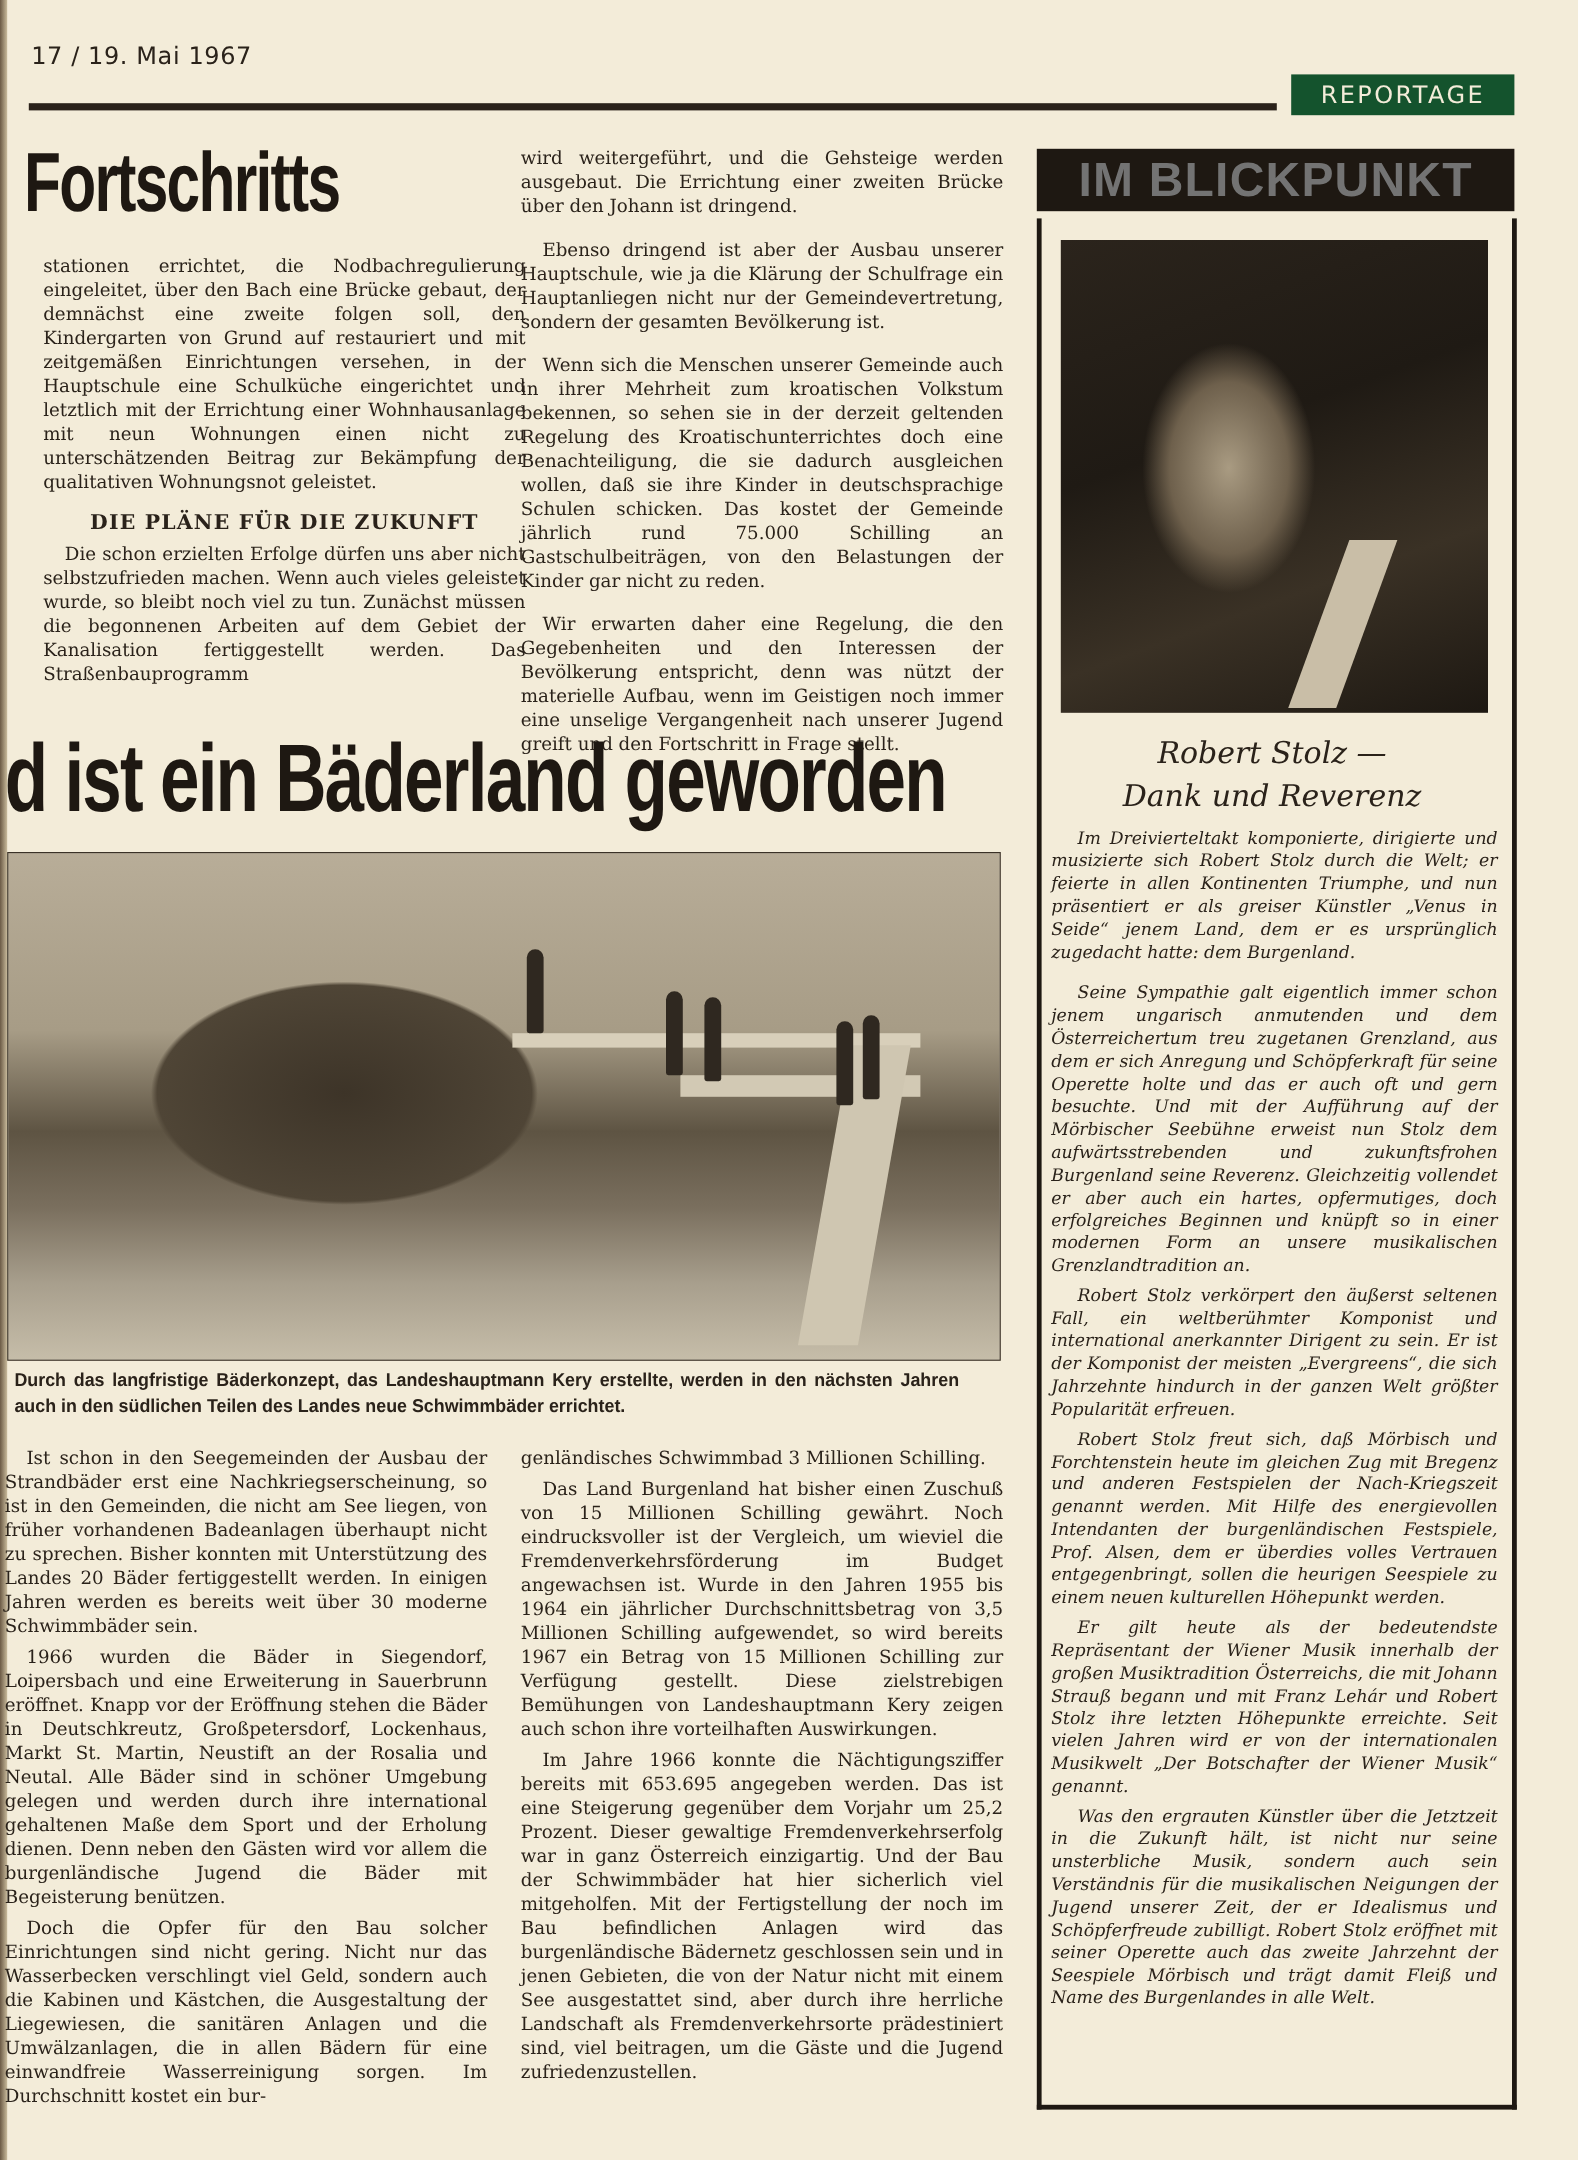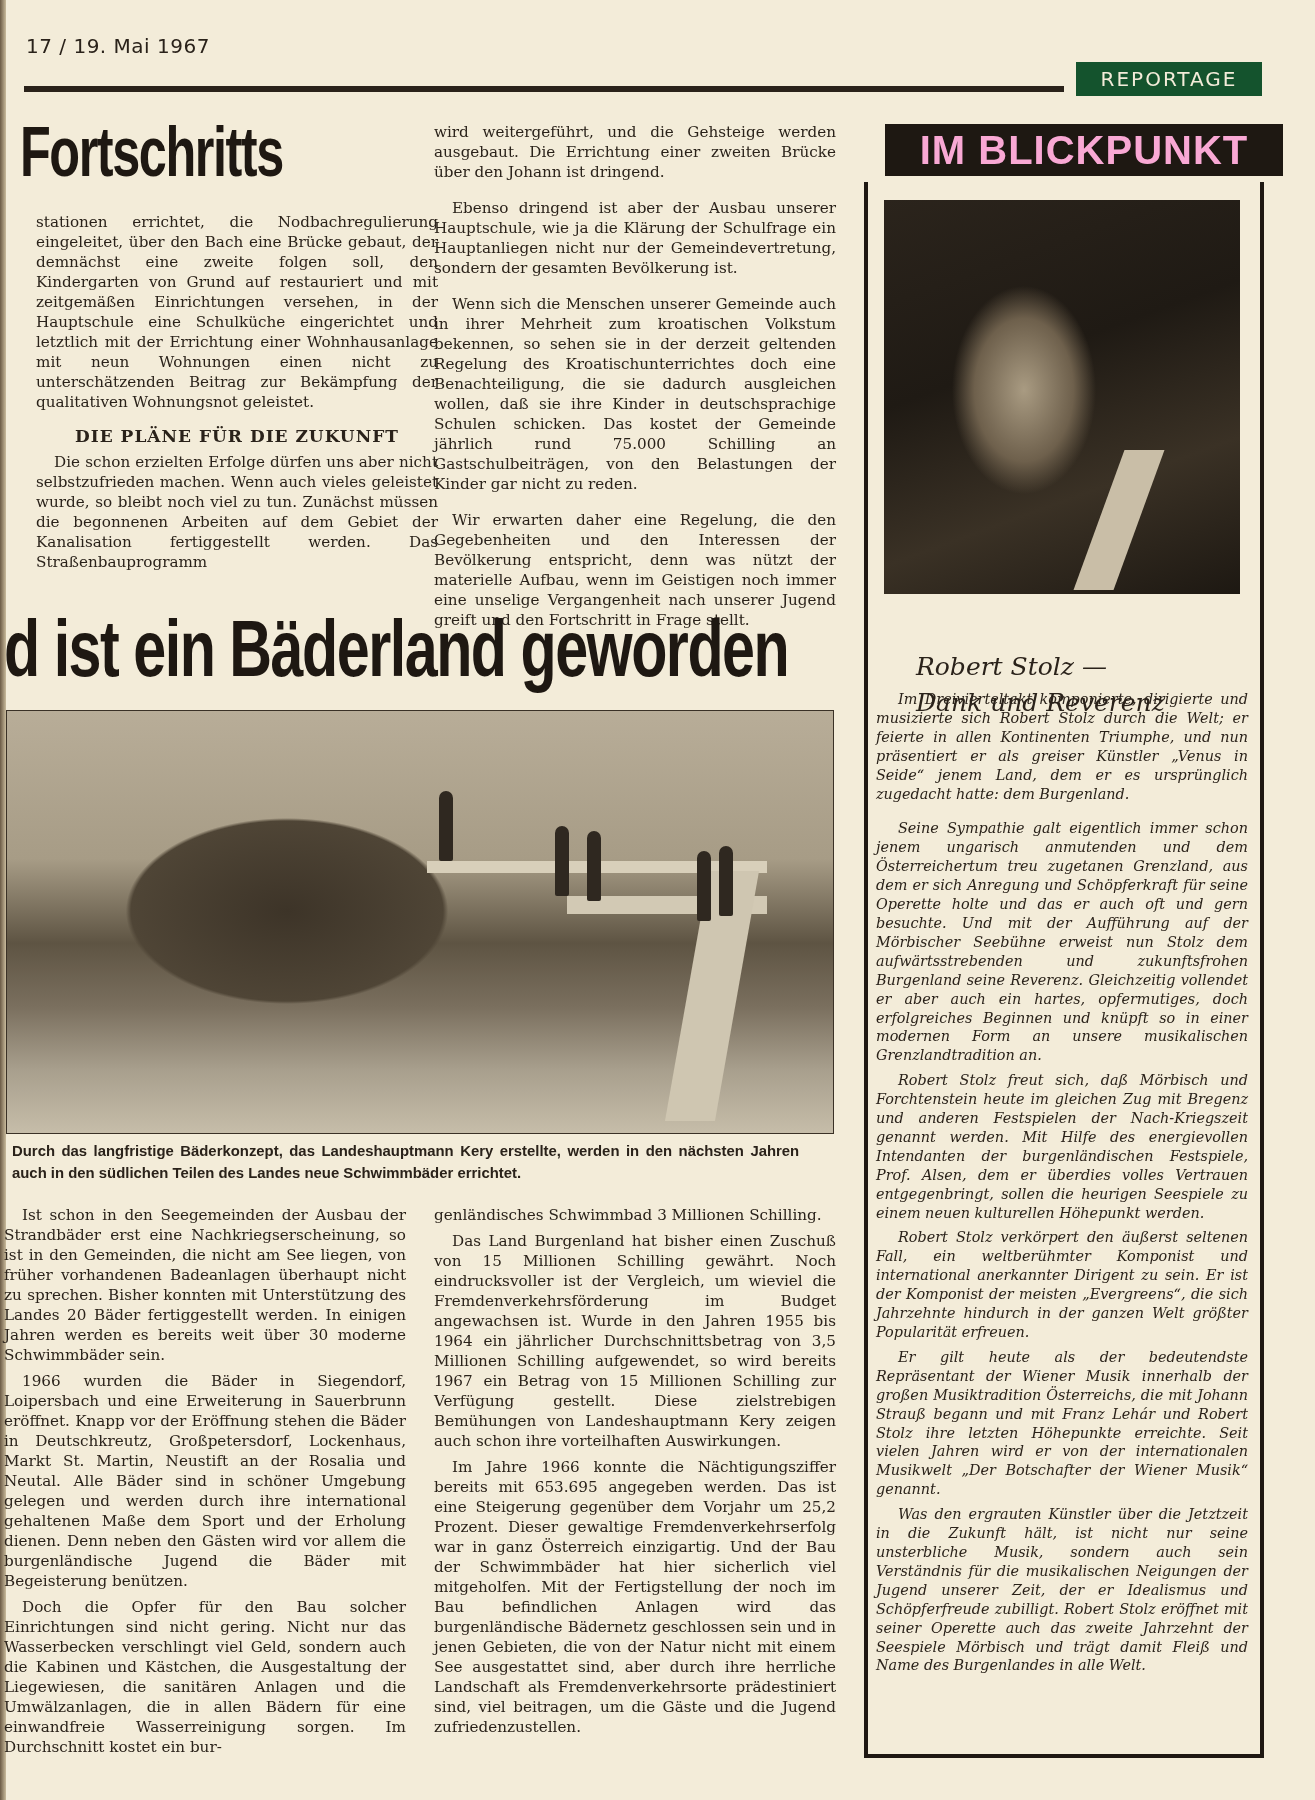--- a/index.html
+++ b/index.html
@@ -70,42 +70,41 @@
   .photo-pool .figure {
     position: absolute; width: 14px; height: 70px; background: #2f2820; border-radius: 7px 7px 2px 2px;
   }
   .caption {
     left: 12px; top: 1140px; width: 820px; font-family: "Liberation Sans", sans-serif;
     font-weight: bold; font-size: 15.5px; line-height: 22px; text-align: justify;
     transform: scaleX(0.96); transform-origin: left top;
   }
   .blick-title {
     left: 864px; top: 124px; width: 398px; height: 52px; background: #1e1812;
-    color: #f9a8d4; font-family: "Liberation Sans", sans-serif; font-weight: bold;
+    color: #737373; font-family: "Liberation Sans", sans-serif; font-weight: bold;
     font-size: 40px; display: flex; align-items: center; justify-content: center;
     letter-spacing: 1px;
-    margin-left: 21px;
   }
   .blick-box {
     left: 864px; top: 182px; width: 392px; height: 1572px;
     border-left: 4px solid #1e1812; border-right: 4px solid #1e1812; border-bottom: 4px solid #1e1812;
   }
   .photo-stolz {
     left: 884px; top: 200px; width: 356px; height: 394px;
     background:
       radial-gradient(ellipse 90px 130px at 140px 190px, #a99b82 0%, #6e604c 55%, transparent 80%),
       linear-gradient(160deg, #2b241c 0%, #1f1a14 40%, #3a3125 70%, #1d1812 100%);
   }
   .photo-stolz .collar {
     position: absolute; left: 215px; top: 250px; width: 40px; height: 140px;
     background: #c9bea7; transform: skewX(-20deg);
   }
   .stolz-title {
-    left: 916px; top: 610px; width: 380px; text-align: left;
-    font-family: "DejaVu Serif", serif; font-style: italic; font-size: 25px; line-height: 36px; margin-top: 39px;
+    left: 870px; top: 610px; width: 380px; text-align: center;
+    font-family: "DejaVu Serif", serif; font-style: italic; font-size: 25px; line-height: 36px;
   }
   .c5 { left: 876px; top: 690px; width: 372px; font-style: italic; font-size: 14.4px; line-height: 18.9px; }
   .c5 p { text-indent: 22px; }
   .c5 p.gap { margin-top: 6px; }
 </style>
 </head>
 <body>
 
 <div class="left-edge"></div>
 
@@ -163,17 +162,17 @@
 </div>
 
 <div class="abs stolz-title">
   <div>Robert Stolz —</div>
   <div>Dank und Reverenz</div>
 </div>
 
 <div class="abs col c5">
   <p>Im Dreivierteltakt komponierte, dirigierte und musizierte sich Robert Stolz durch die Welt; er feierte in allen Kontinenten Triumphe, und nun präsentiert er als greiser Künstler „Venus in Seide“ jenem Land, dem er es ursprünglich zugedacht hatte: dem Burgenland.</p>
   <p>Seine Sympathie galt eigentlich immer schon jenem ungarisch anmutenden und dem Österreichertum treu zugetanen Grenzland, aus dem er sich Anregung und Schöpferkraft für seine Operette holte und das er auch oft und gern besuchte. Und mit der Aufführung auf der Mörbischer Seebühne erweist nun Stolz dem aufwärtsstrebenden und zukunftsfrohen Burgenland seine Reverenz. Gleichzeitig vollendet er aber auch ein hartes, opfermutiges, doch erfolgreiches Beginnen und knüpft so in einer modernen Form an unsere musikalischen Grenzlandtradition an.</p>
+  <p class="gap">Robert Stolz verkörpert den äußerst seltenen Fall, ein weltberühmter Komponist und international anerkannter Dirigent zu sein. Er ist der Komponist der meisten „Evergreens“, die sich Jahrzehnte hindurch in der ganzen Welt größter Popularität erfreuen.</p>
   <p class="gap">Robert Stolz freut sich, daß Mörbisch und Forchtenstein heute im gleichen Zug mit Bregenz und anderen Festspielen der Nach-Kriegszeit genannt werden. Mit Hilfe des energievollen Intendanten der burgenländischen Festspiele, Prof. Alsen, dem er überdies volles Vertrauen entgegenbringt, sollen die heurigen Seespiele zu einem neuen kulturellen Höhepunkt werden.</p>
-  <p class="gap">Robert Stolz verkörpert den äußerst seltenen Fall, ein weltberühmter Komponist und international anerkannter Dirigent zu sein. Er ist der Komponist der meisten „Evergreens“, die sich Jahrzehnte hindurch in der ganzen Welt größter Popularität erfreuen.</p>
   <p class="gap">Er gilt heute als der bedeutendste Repräsentant der Wiener Musik innerhalb der großen Musiktradition Österreichs, die mit Johann Strauß begann und mit Franz Lehár und Robert Stolz ihre letzten Höhepunkte erreichte. Seit vielen Jahren wird er von der internationalen Musikwelt „Der Botschafter der Wiener Musik“ genannt.</p>
   <p class="gap">Was den ergrauten Künstler über die Jetztzeit in die Zukunft hält, ist nicht nur seine unsterbliche Musik, sondern auch sein Verständnis für die musikalischen Neigungen der Jugend unserer Zeit, der er Idealismus und Schöpferfreude zubilligt. Robert Stolz eröffnet mit seiner Operette auch das zweite Jahrzehnt der Seespiele Mörbisch und trägt damit Fleiß und Name des Burgenlandes in alle Welt.</p>
 </div>
 
 </body></html>

